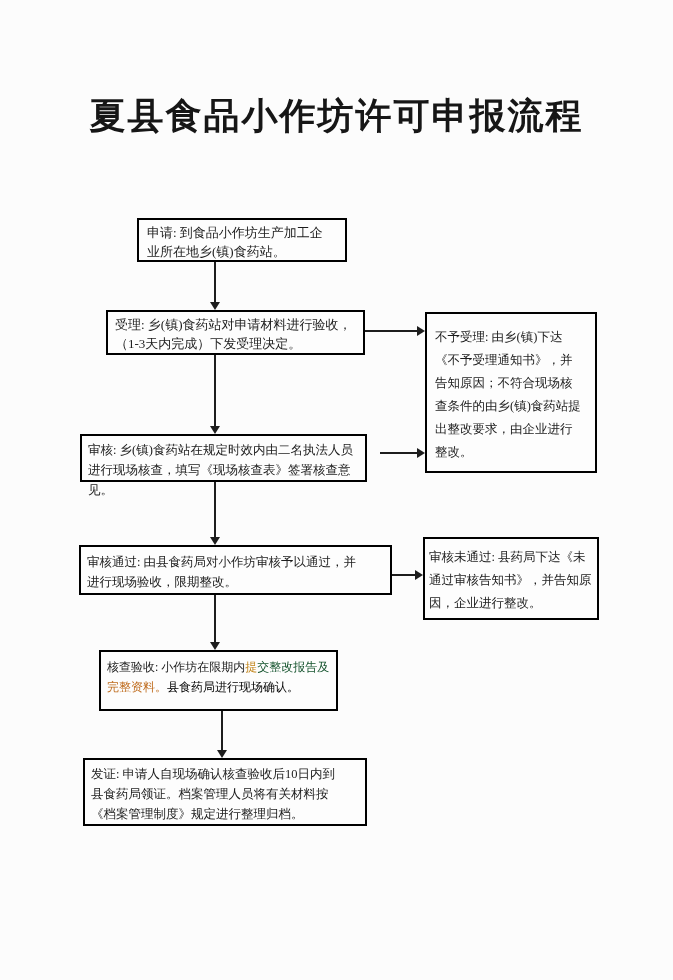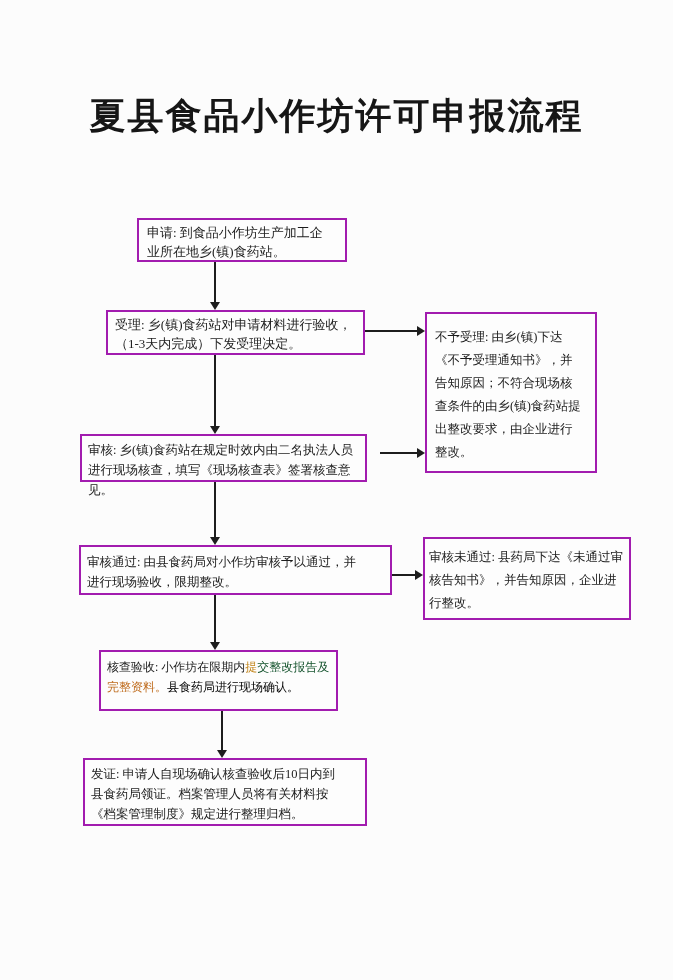--- a/index.html
+++ b/index.html
@@ -19,35 +19,35 @@
     width: 673px;
     text-align: center;
     font-size: 36px;
     font-weight: bold;
     letter-spacing: 2px;
     color: #161616;
   }
 
   .box {
     position: absolute;
-    border: 2px solid #a21caf;
+    border: 2px solid #000000;
     background: #fdfdfd;
     font-size: 12.5px;
     line-height: 19px;
     color: #1c1c1c;
     word-break: break-all;
   }
   .box-apply       { left: 137px; top: 218px; width: 210px; height: 44px; padding: 3px 10px 3px 8px; font-size: 13px; }
   .box-accept      { left: 106px; top: 310px; width: 259px; height: 45px; padding: 3px 5px 3px 7px; font-size: 13px; }
   .box-review      { left:  80px; top: 434px; width: 287px; height: 48px; padding: 4px 8px 3px 6px; line-height: 20px; }
   .box-review-pass { left:  79px; top: 545px; width: 313px; height: 50px; padding: 5px 22px 3px 6px; line-height: 20px; }
   .box-inspect     { left:  99px; top: 650px; width: 239px; height: 61px; padding: 5px 4px 3px 6px; font-size: 12px; line-height: 20px; }
   .box-issue       { left:  83px; top: 758px; width: 284px; height: 68px; padding: 4px 26px 3px 6px; line-height: 20px; }
   .box-reject      { left: 425px; top: 312px; width: 172px; height: 161px; padding: 12px 12px 6px 8px; line-height: 23px; }
-  .box-review-fail { left: 423px; top: 537px; width: 208px; height: 83px; padding: 7px 4px 4px 4px; line-height: 23px; }
+  .box-review-fail { left: 423px; top: 537px; width: 176px; height: 83px; padding: 7px 4px 4px 4px; line-height: 23px; }
 
   .vline { position: absolute; width: 2px; background: #1d1d1d; }
   .hline { position: absolute; height: 2px; background: #1d1d1d; }
   .arrow-down {
     position: absolute; width: 0; height: 0;
     border-left: 5px solid transparent; border-right: 5px solid transparent;
     border-top: 8px solid #1d1d1d;
   }
   .arrow-right {
     position: absolute; width: 0; height: 0;

